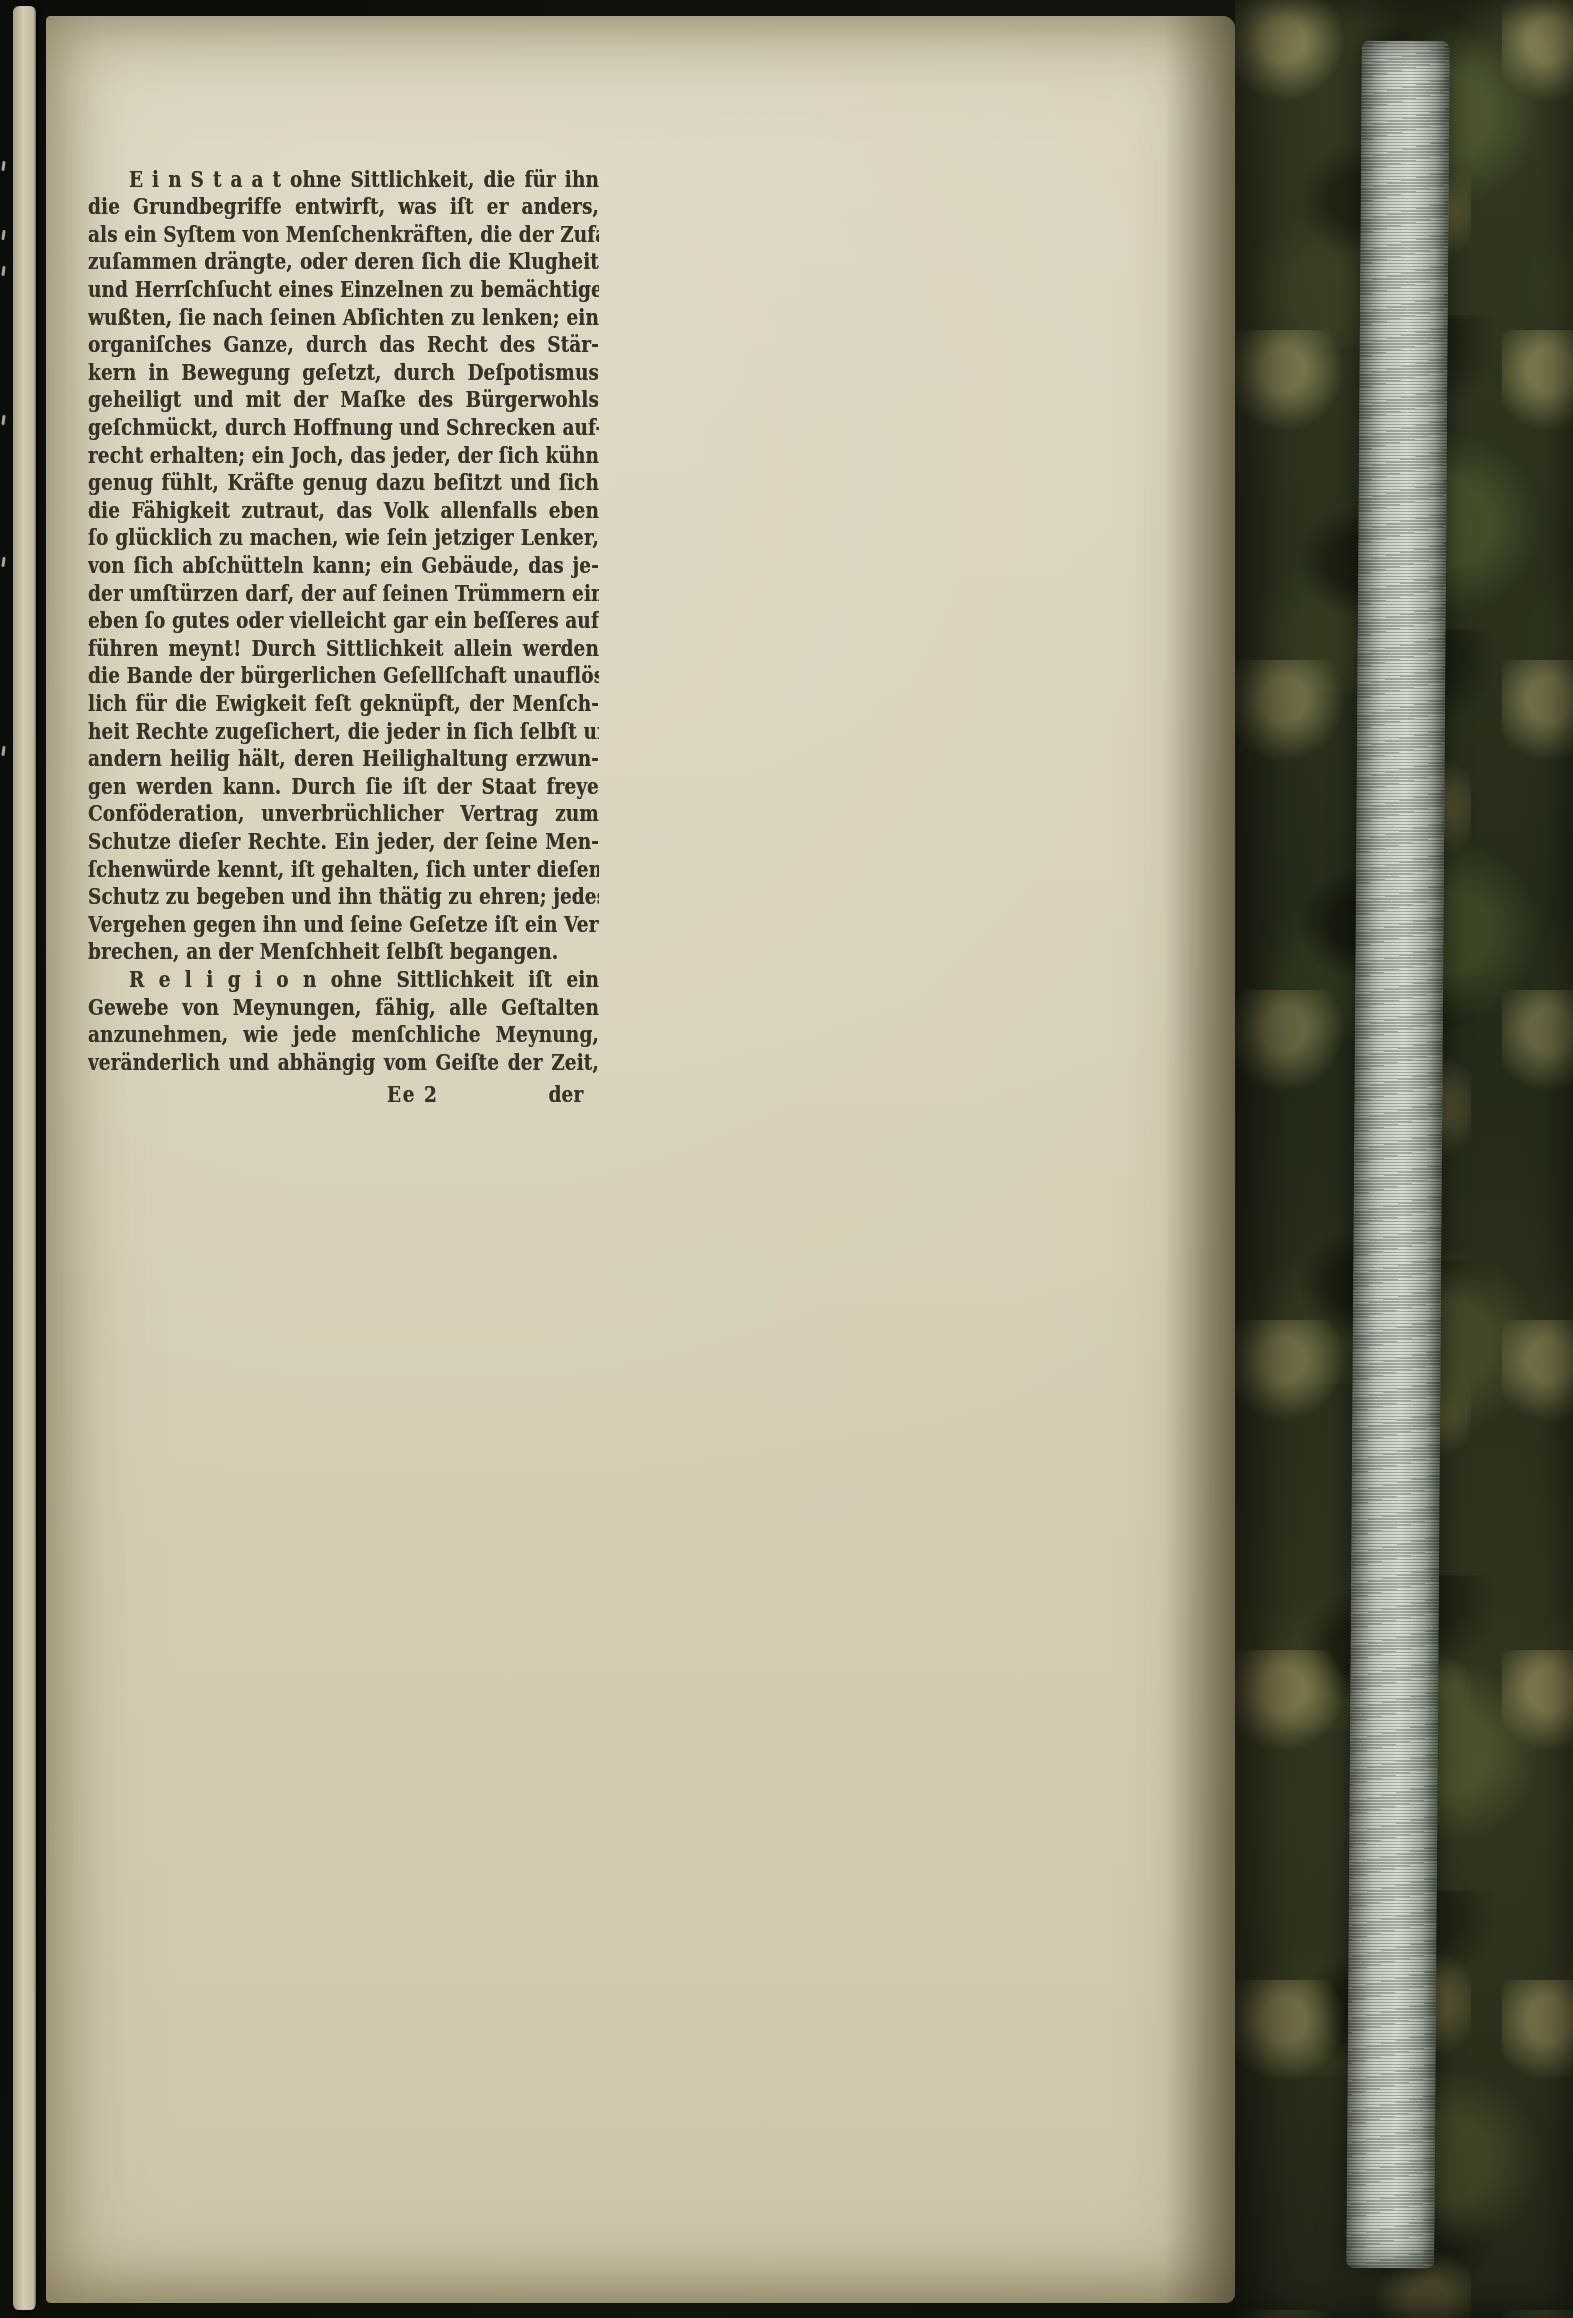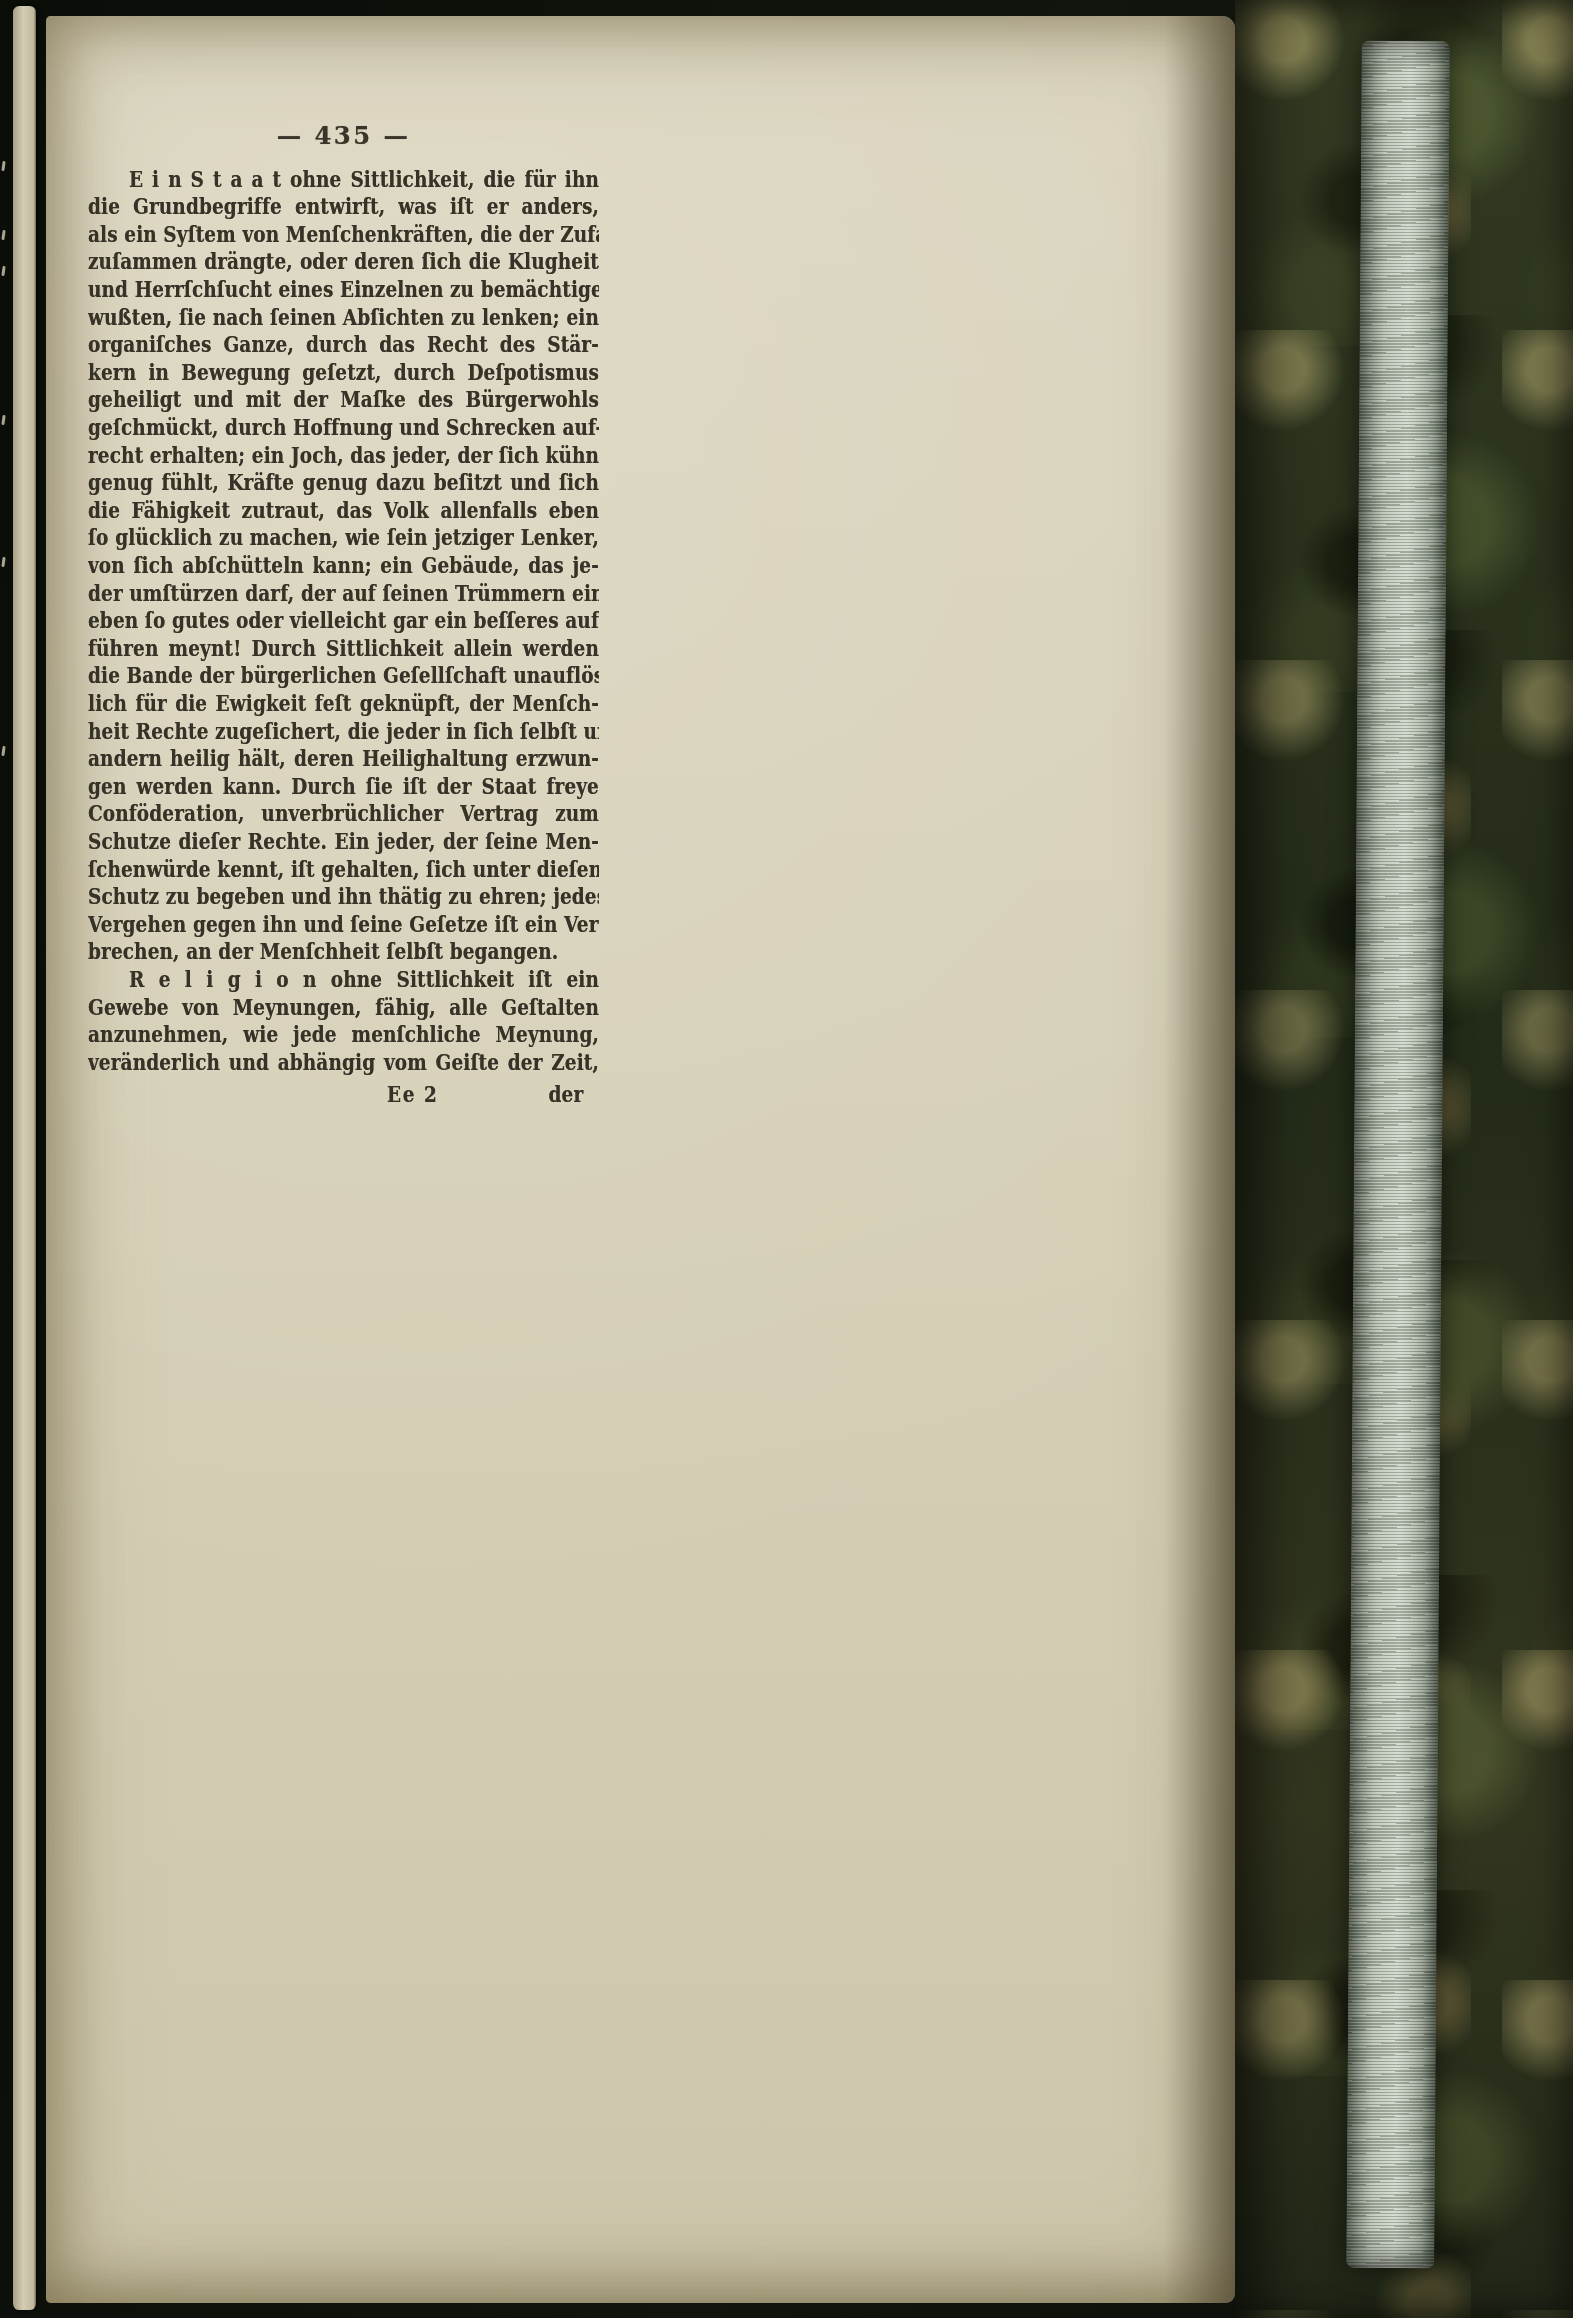--- a/index.html
+++ b/index.html
@@ -178,21 +178,20 @@
   <div>
     <div class="tick" style="top:161px"></div>
     <div class="tick" style="top:230px"></div>
     <div class="tick" style="top:266px"></div>
     <div class="tick" style="top:415px"></div>
     <div class="tick" style="top:557px"></div>
     <div class="tick" style="top:746px"></div>
   </div>
 
   <div class="page">
-    <div class="page-number">— 435 —</div>
 
     <div class="text-block">
 
       <div class="line indent">E i n  S t a a t  ohne Sittlichkeit, die für ihn</div>
         <div class="line">die Grundbegriffe entwirft, was iſt er anders,</div>
         <div class="line">als ein Syſtem von Menſchenkräften, die der Zufall</div>
         <div class="line">zuſammen drängte, oder deren ſich die Klugheit</div>
         <div class="line">und Herrſchſucht eines Einzelnen zu bemächtigen</div>
         <div class="line">wußten, ſie nach ſeinen Abſichten zu lenken; ein</div>
         <div class="line">organiſches Ganze, durch das Recht des Stär-</div>

